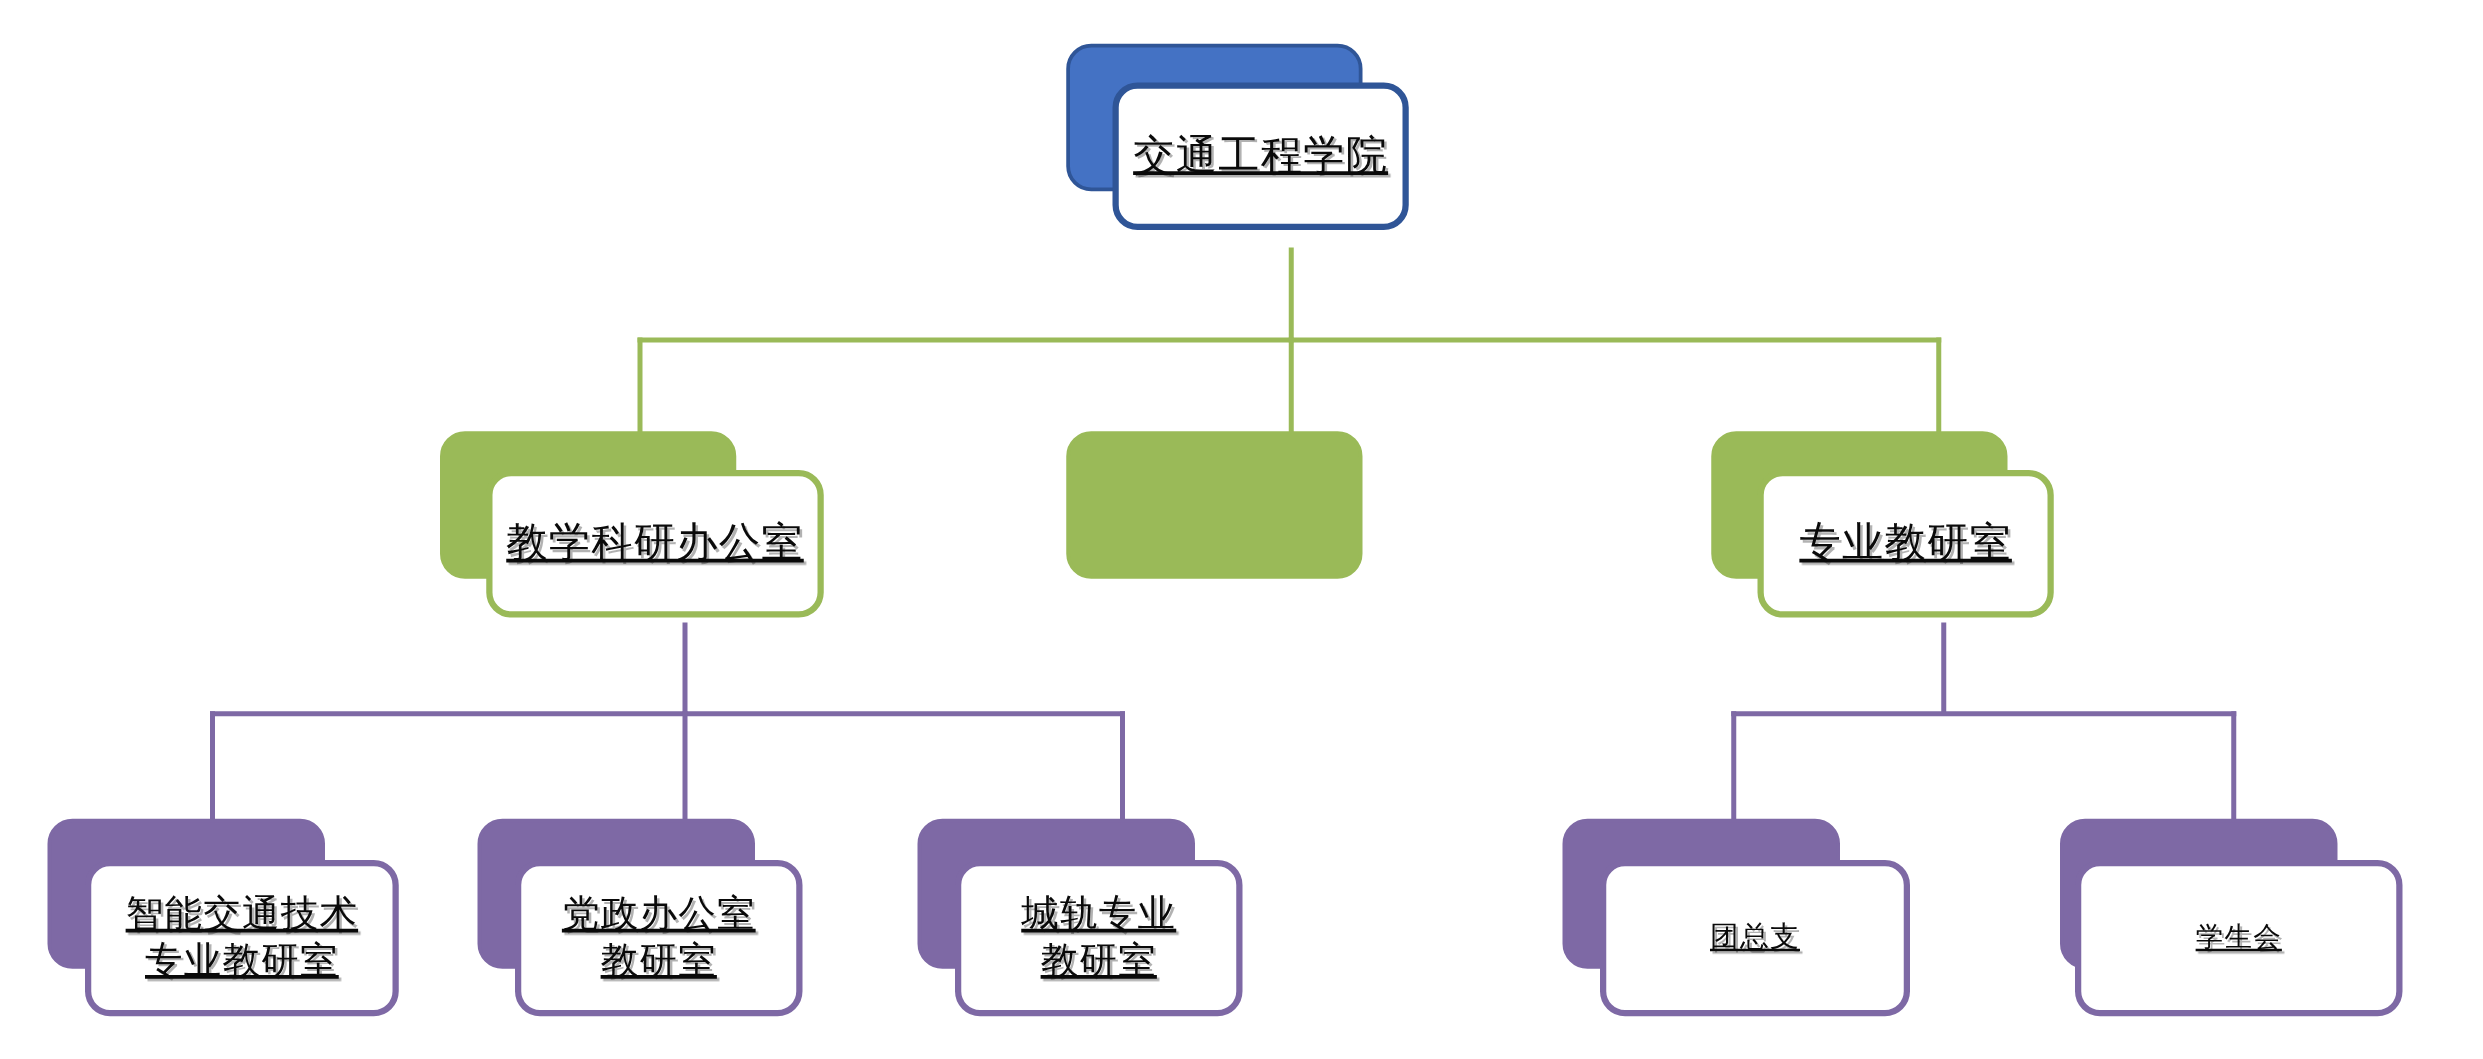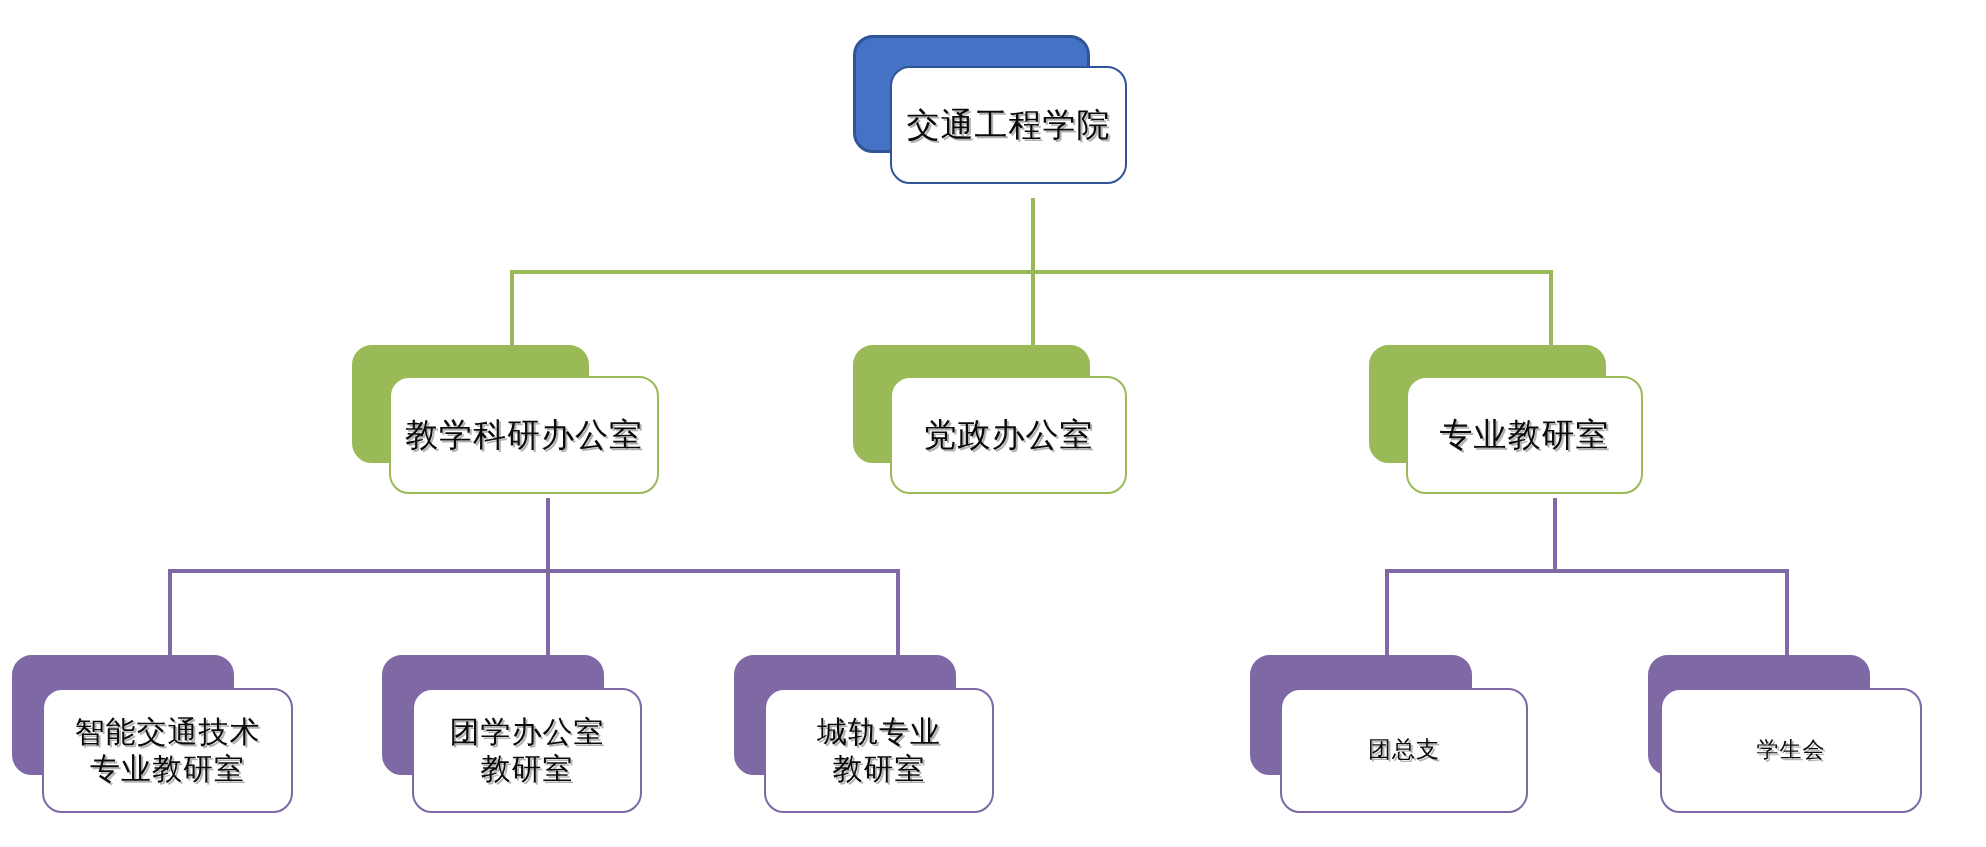--- a/index.html
+++ b/index.html
@@ -42,33 +42,34 @@
     box-sizing: border-box;
   }
   .node .card {
     position: absolute;
     left: 37px;
     top: 31px;
     width: 232px;
     height: 115px;
     background: #ffffff;
     border-radius: 20px;
-    border: 2px solid #14532d;
+    border: 5px solid #14532d;
     box-sizing: border-box;
     display: flex;
     align-items: center;
     justify-content: center;
     text-align: center;
     line-height: 1.22;
     color: #0a0a0a;
     font-size: 31px;
     letter-spacing: 1px;
     text-shadow: 2px 2px 0 rgba(0,0,0,0.30);
     white-space: pre-line;
     padding: 0 6px;
+    text-decoration: underline;
   }
 
   
   .node.blue .shadow { background: #4472C4; border: 3px solid #2F5597; }
   .node.blue .card   { border-color: #2F5597; }
 
   
   .node.green .shadow { background: #9ABA58; border: 3px solid #9ABA58; }
   .node.green .card   { border-color: #9ABA58; }
 
@@ -105,37 +106,36 @@
     <div class="card" style="left:37px; top:31px; width:237px; height:118px; font-size:33px;">交通工程学院</div>
   </div>
 
   <div class="node green" style="left:352px; top:345px; width:306px; height:165px;">
     <div class="shadow" style="width:237px; height:118px;"></div>
     <div class="card" style="left:37px; top:31px; width:270px; height:118px; font-size:33px;">教学科研办公室</div>
   </div>
 
   <div class="node green" style="left:853px; top:345px; width:306px; height:165px;">
     <div class="shadow" style="width:237px; height:118px;"></div>
-    <div class="card" style="left:37px; top:31px; width:237px; height:118px; font-size:33px;">党政办公室</div>
   </div>
 
   <div class="node green" style="left:1369px; top:345px; width:306px; height:165px;">
     <div class="shadow" style="width:237px; height:118px;"></div>
     <div class="card" style="left:37px; top:31px; width:237px; height:118px; font-size:33px;">专业教研室</div>
   </div>
 
-  <div class="node purple" style="left:12px; top:655px; width:306px; height:180px;">
+  <div class="node purple" style="left:38px; top:655px; width:306px; height:180px;">
     <div class="shadow" style="width:222px; height:120px;"></div>
     <div class="card" style="left:30px; top:33px; width:251px; height:125px; font-size:30px;">智能交通技术
 专业教研室</div>
   </div>
 
   <div class="node purple" style="left:382px; top:655px; width:306px; height:180px;">
     <div class="shadow" style="width:222px; height:120px;"></div>
-    <div class="card" style="left:30px; top:33px; width:230px; height:125px; font-size:30px;">团学办公室
+    <div class="card" style="left:30px; top:33px; width:230px; height:125px; font-size:30px;">党政办公室
 教研室</div>
   </div>
 
   <div class="node purple" style="left:734px; top:655px; width:306px; height:180px;">
     <div class="shadow" style="width:222px; height:120px;"></div>
     <div class="card" style="left:30px; top:33px; width:230px; height:125px; font-size:30px;">城轨专业
 教研室</div>
   </div>
 
   <div class="node purple" style="left:1250px; top:655px; width:306px; height:180px;">

